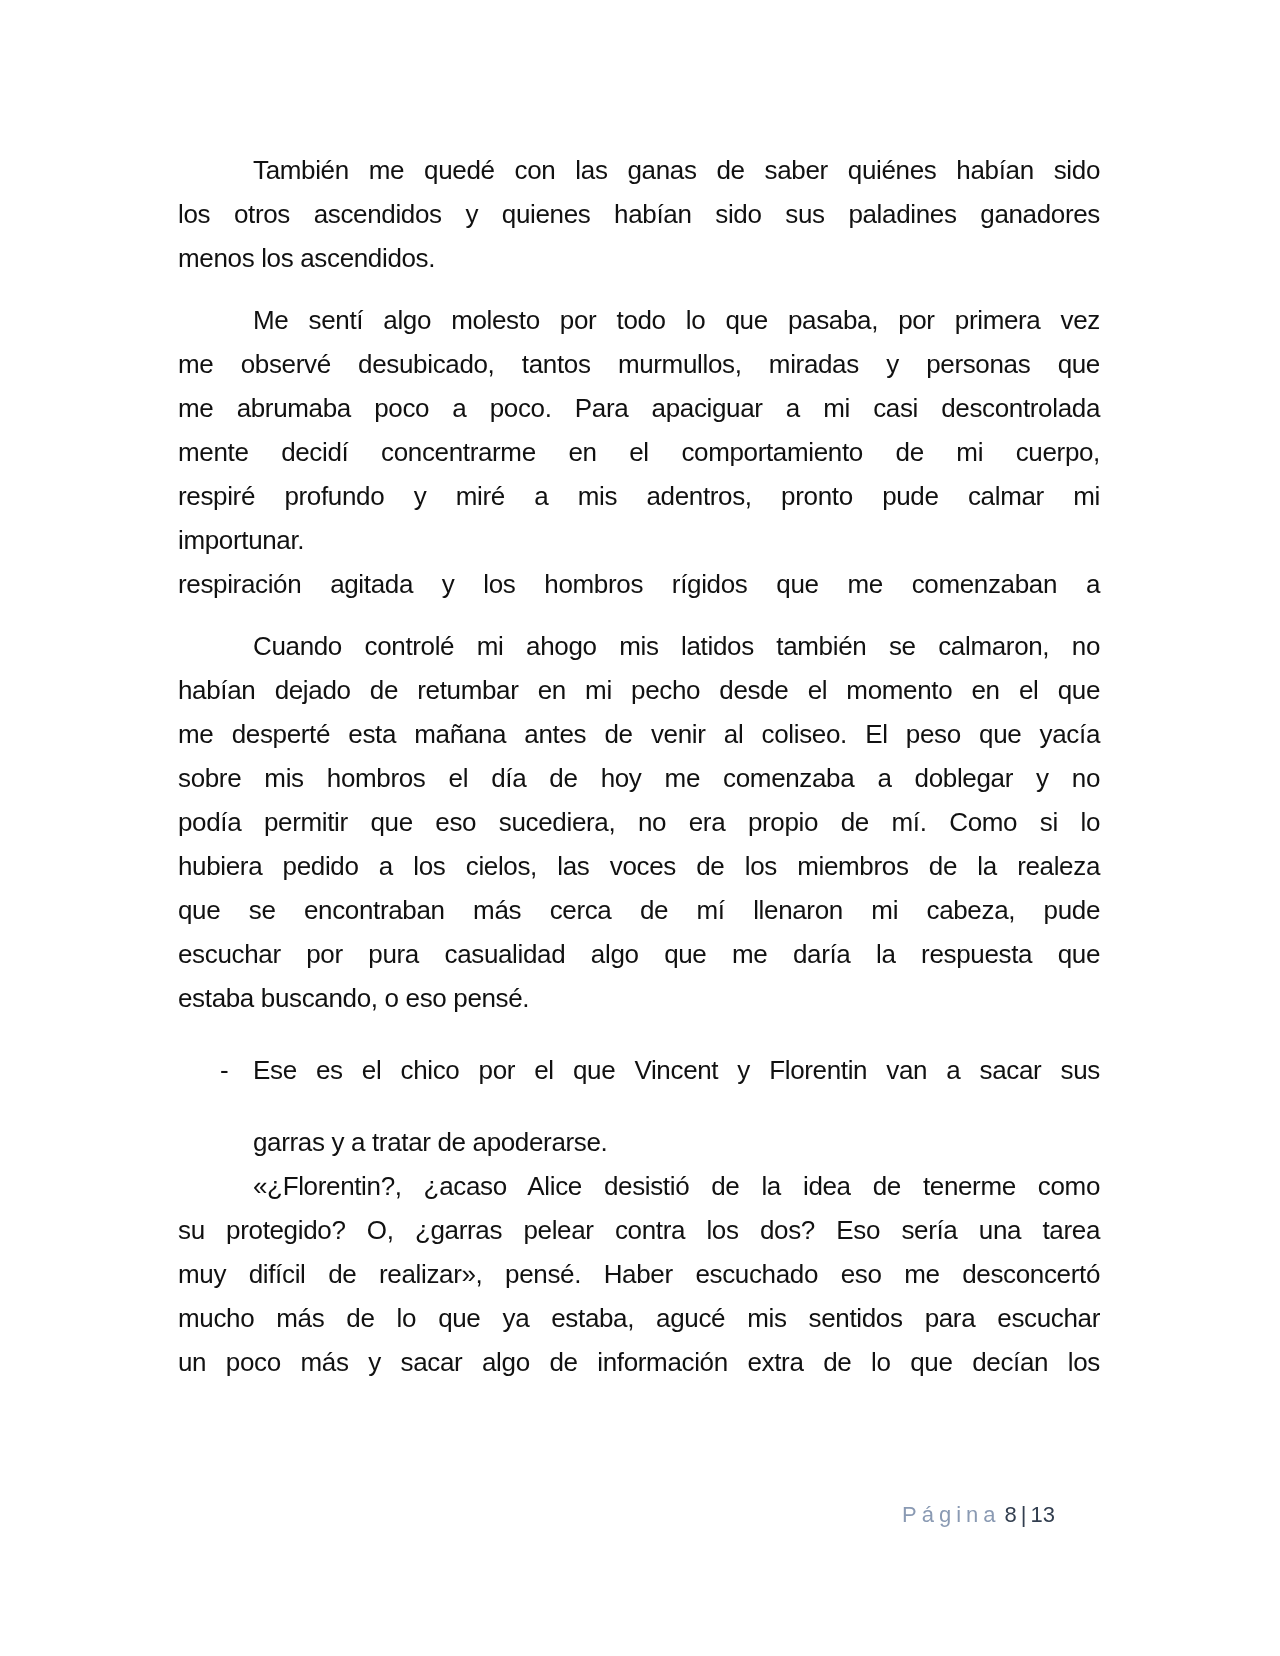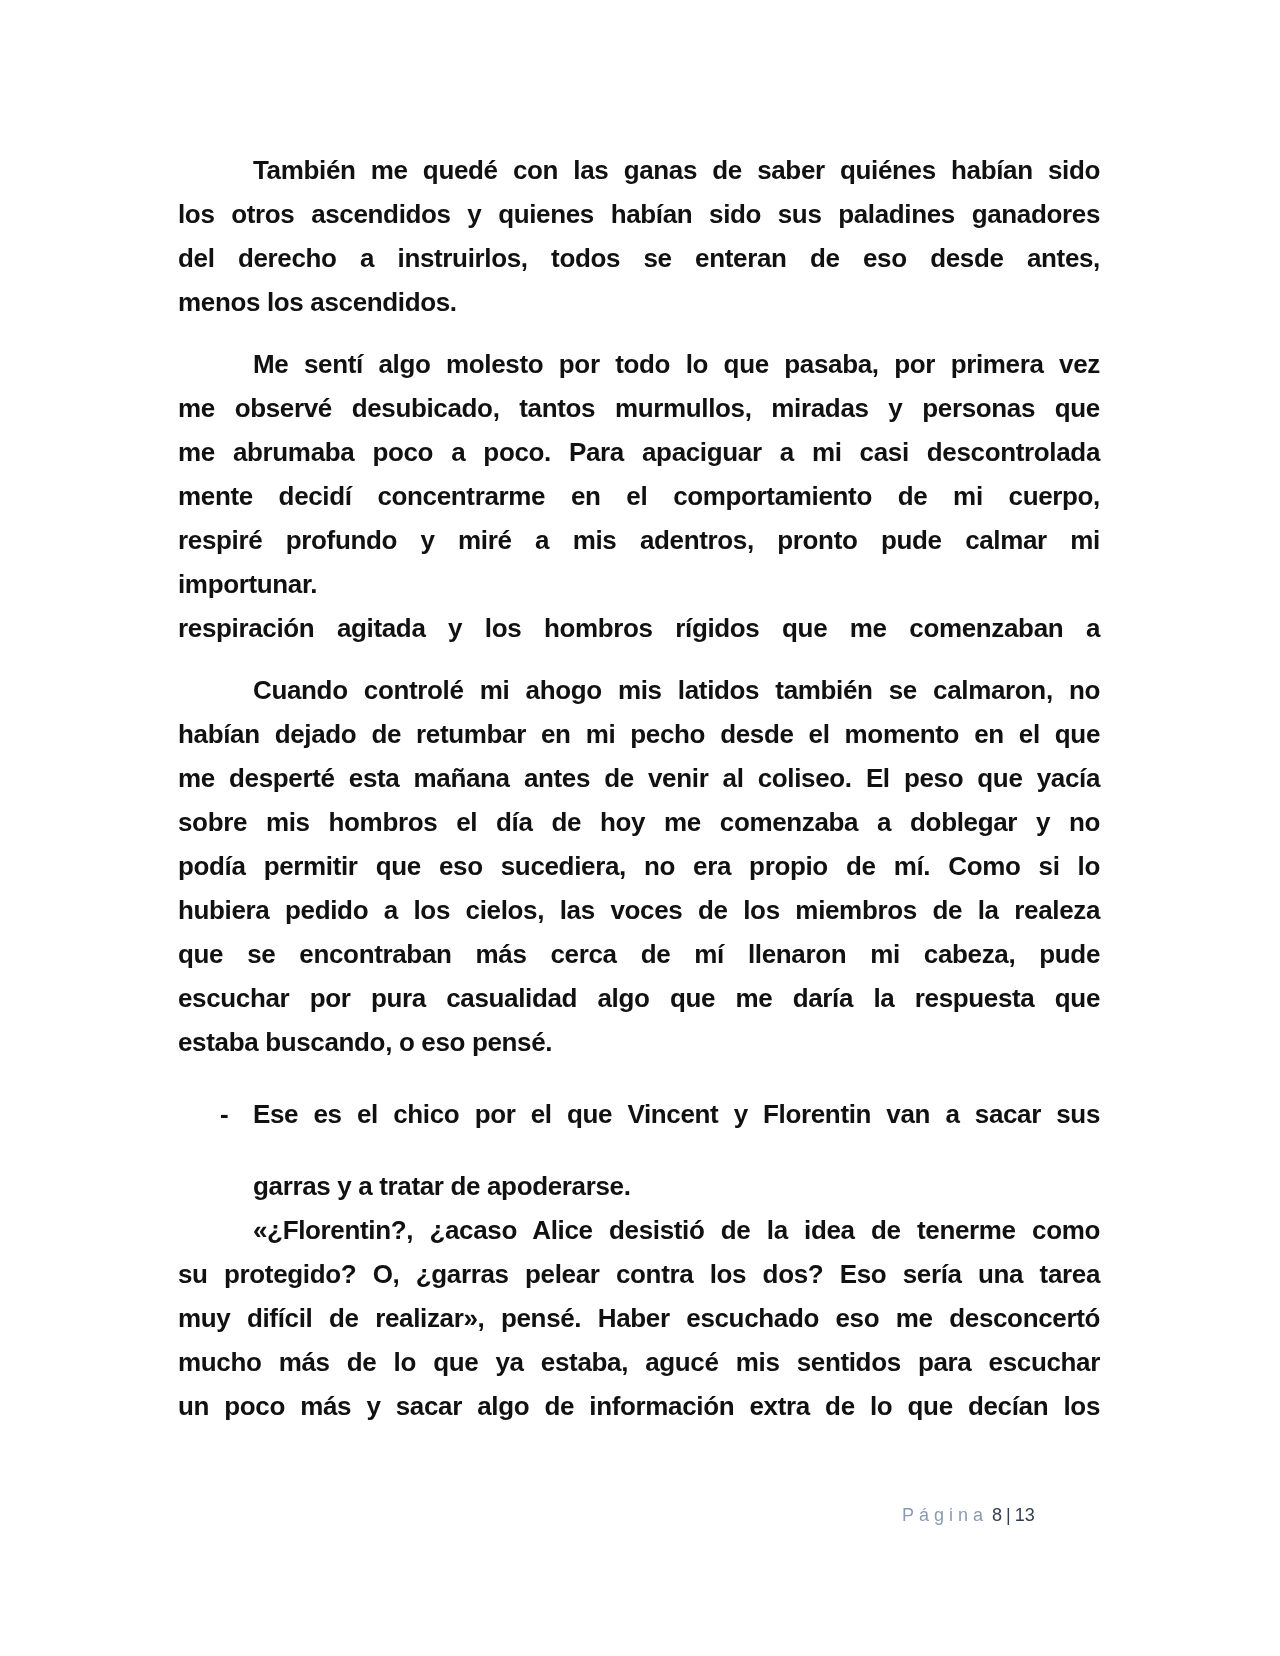--- a/index.html
+++ b/index.html
@@ -20,21 +20,20 @@
     left: 0; top: 0;
     width: 1280px;
     height: 1656px;
     background: #ffffff;
   }
   .text-column {
     position: absolute;
     left: 178px;
     top: 148px;
     width: 922px;
-    font-weight: bold;
   }
   .paragraph {
     margin: 0 0 18px 0;
   }
   .paragraph.no-gap {
     margin-bottom: 6px;
   }
   .line {
     display: block;
     height: 44px;
@@ -66,21 +65,21 @@
   .list-item .line {
     margin-left: 75px;
     margin-top: 28px;
   }
   .footer {
     position: absolute;
     left: 902px;
     top: 1500px;
     height: 30px;
     line-height: 30px;
-    font-size: 18px;
+    font-size: 22px;
     white-space: nowrap;
     text-align: center;
   }
   .footer .label {
     color: #8a9ab3;
     letter-spacing: 5px;
     margin-right: 4px;
   }
   .footer .num {
     color: #323e4f;
@@ -92,21 +91,20 @@
 </style>
 </head>
 <body>
 
 <div class="page">
   <div class="text-column">
 
     <div class="paragraph">
       <span class="line indent">También me quedé con las ganas de saber quiénes habían sido</span>
       <span class="line">los otros ascendidos y quienes habían sido sus paladines ganadores</span>
-      <span class="line">del derecho a instruirlos, todos se enteran de eso desde antes,</span>
       <span class="line last">menos los ascendidos.</span>
     </div>
 
     <div class="paragraph">
       <span class="line indent">Me sentí algo molesto por todo lo que pasaba, por primera vez</span>
       <span class="line">me observé desubicado, tantos murmullos, miradas y personas que</span>
       <span class="line">me abrumaba poco a poco. Para apaciguar a mi casi descontrolada</span>
       <span class="line">mente decidí concentrarme en el comportamiento de mi cuerpo,</span>
       <span class="line">respiré profundo y miré a mis adentros, pronto pude calmar mi</span>
       <span class="line last">importunar.</span>

